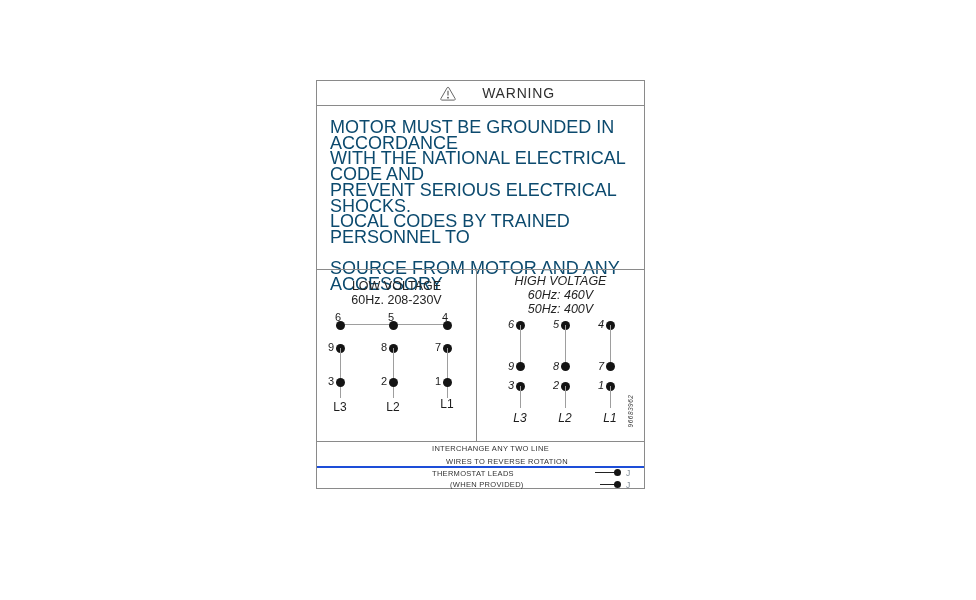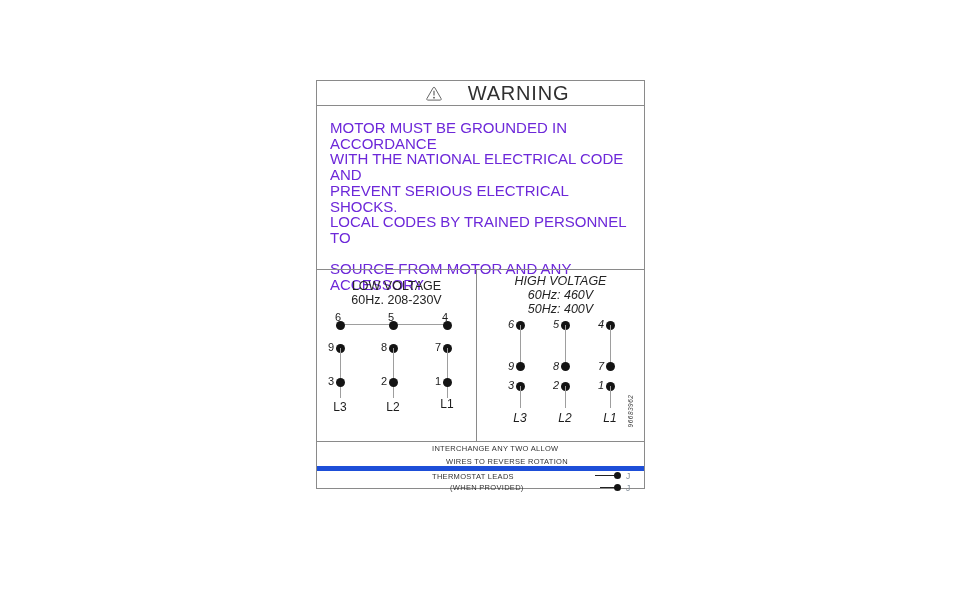--- a/index.html
+++ b/index.html
@@ -5,25 +5,25 @@
   html,body{margin:0;padding:0;background:#ffffff;}
   .canvas{position:relative;width:976px;height:600px;background:#ffffff;
           font-family:"Liberation Sans",sans-serif;color:#1f1f1f;overflow:hidden;}
   .label{position:absolute;left:316px;top:80px;width:329px;height:409px;
          border:1px solid #8a8a8a;background:#ffffff;box-sizing:border-box;}
 
   
   .hdr{position:absolute;left:0;top:0;width:100%;height:25px;box-sizing:border-box;
        border-bottom:1px solid #8a8a8a;display:flex;align-items:center;justify-content:center;}
   .hdr .tri{margin-right:26px;margin-left:34px;display:inline-flex;}
-  .hdr .ttl{font-size:20px;letter-spacing:0.8px;color:#303030;}
+  .hdr .ttl{font-size:14px;letter-spacing:0.8px;color:#303030;}
 
   
-  .body-text{position:absolute;left:13px;top:39px;width:300px;font-size:15px;
-             line-height:15.7px;color:#6d28d9;}
+  .body-text{position:absolute;left:13px;top:39px;width:300px;font-size:18px;
+             line-height:15.7px;color:#0c4a6e;}
   .body-text .para2{margin-top:15.7px;}
 
   
   .diagrams{position:absolute;left:0;top:188px;width:100%;height:172px;box-sizing:border-box;
             border-top:1px solid #8a8a8a;}
   .cell{position:absolute;top:0;height:171px;}
   .cell-low{left:0;width:159px;}
   .cell-high{left:159px;width:168px;box-sizing:border-box;border-left:1px solid #8a8a8a;font-style:italic;}
   .dg-title{position:absolute;width:100%;text-align:center;font-size:12.5px;color:#242424;}
   .dot{position:absolute;width:9px;height:9px;border-radius:50%;background:#141414;}
@@ -33,21 +33,21 @@
   .tnum.ctr{text-align:center;}
   .tnum.rgt{text-align:right;}
   .llab{position:absolute;width:26px;text-align:center;font-size:12px;color:#1c1c1c;}
   .pn{position:absolute;left:128px;top:137px;width:52px;height:8px;text-align:center;
       font-size:6.5px;letter-spacing:0.5px;color:#3a3a3a;transform:rotate(-90deg);}
 
   
   .notes1{position:absolute;left:0;top:360px;width:100%;height:25px;box-sizing:border-box;
           border-top:1px solid #8a8a8a;}
   .notes2{position:absolute;left:0;top:385px;width:100%;height:22px;box-sizing:border-box;
-          border-top:5px solid #1d4ed8;}
+          border-top:2px solid #1d4ed8;}
   .ntext{position:absolute;left:115px;font-size:7.5px;letter-spacing:0.3px;color:#333;}
   .leadline{position:absolute;height:1px;background:#222;}
   .leaddot{position:absolute;width:7px;height:7px;border-radius:50%;background:#141414;}
   .leadJ{position:absolute;font-size:8.5px;color:#7e8a96;}
 </style>
 </head>
 <body>
 
 <div class="canvas">
   <div class="label">
@@ -144,21 +144,21 @@
         <span class="tnum rgt" style="left:113px;top:110px;width:14px;">1</span>
         <div class="dot" style="left:129px;top:112px;"></div>
         <div class="vbar" style="left:133px;top:116px;height:22px;"></div>
         <span class="llab" style="left:120px;top:141px;">L1</span>
 
         <span class="pn">96683962</span>
       </div>
     </div>
 
     <div class="notes1">
-      <span class="ntext" style="top:2px;">INTERCHANGE ANY TWO ALLOW</span>
+      <span class="ntext" style="top:2px;">INTERCHANGE ANY TWO LINE</span>
       <span class="ntext" style="top:15px;left:129px;">WIRES TO REVERSE ROTATION</span>
     </div>
 
     <div class="notes2">
       <span class="ntext" style="top:1px;">THERMOSTAT LEADS</span>
       <span class="ntext" style="top:12px;margin-left:18px;">(WHEN PROVIDED)</span>
 
       <div class="leadline" style="left:278px;top:4px;width:24px;"></div>
       <div class="leaddot" style="left:297px;top:1px;"></div>
       <span class="leadJ" style="left:309px;top:0px;">J</span>

